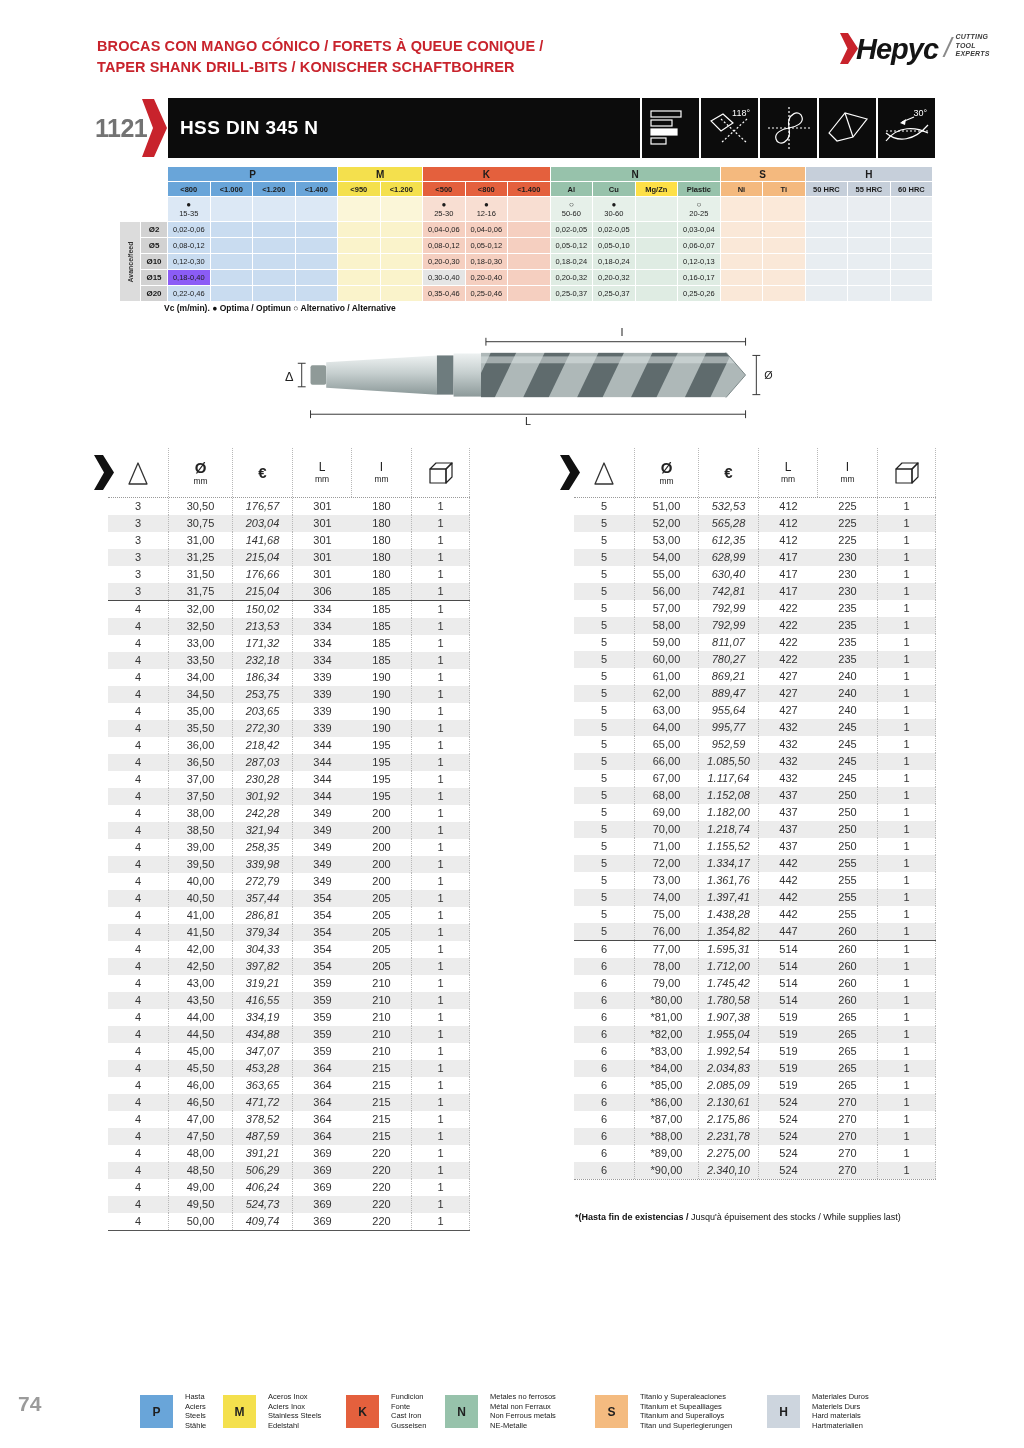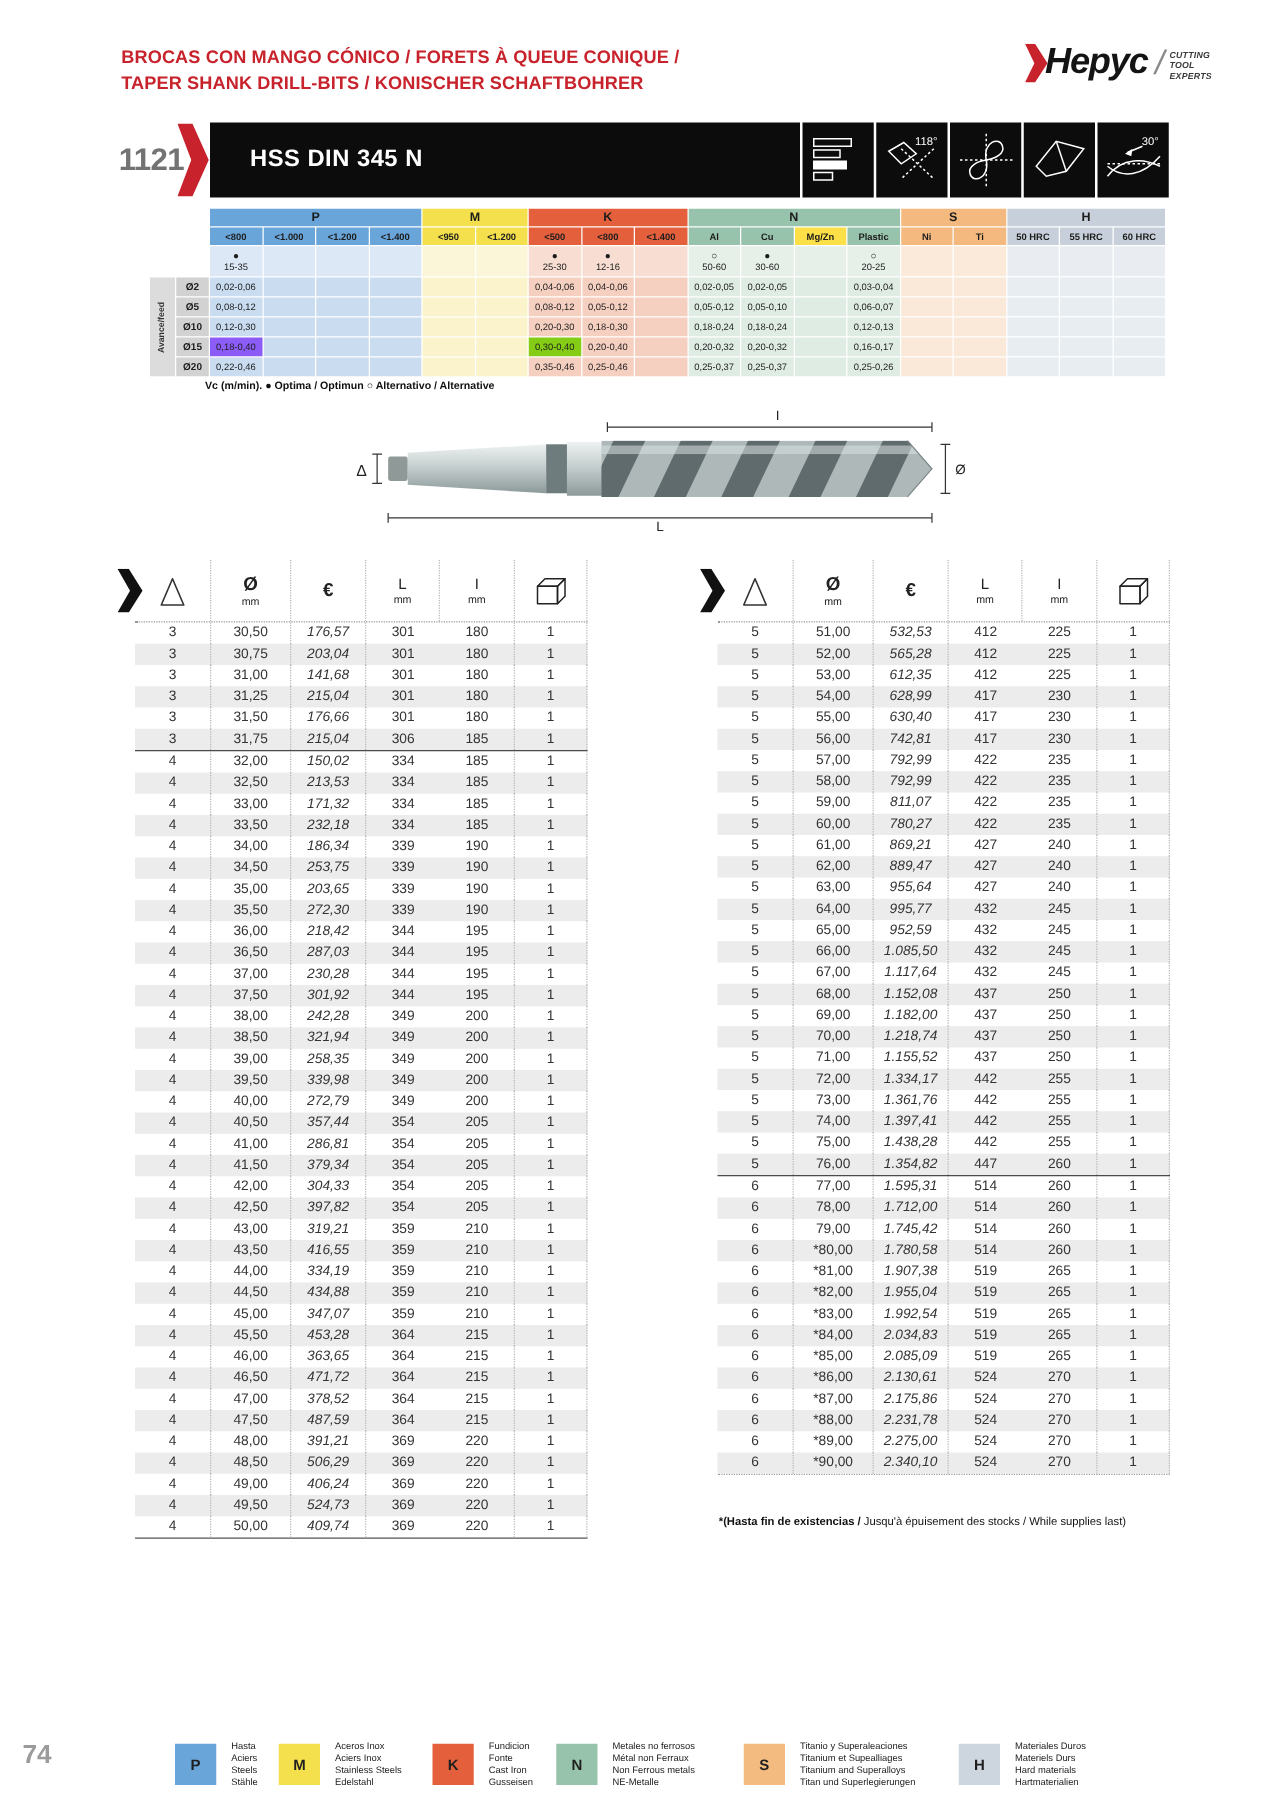--- a/index.html
+++ b/index.html
@@ -2,30 +2,30 @@
 <html><head>
 <meta charset="utf-8">
 <style>
   html,body{margin:0;padding:0;background:#fff;}
   .sheet{position:relative;width:1024px;height:1448px;background:#fff;overflow:hidden;
          font-family:"Liberation Sans",sans-serif;color:#1c1c1c;}
 
   
   .page-title{position:absolute;left:97px;top:36px;font-size:14.5px;font-weight:bold;
               color:#C8232C;line-height:21px;letter-spacing:.1px;}
-  .logo{position:absolute;left:820px;top:33px;display:flex;align-items:flex-end;}
+  .logo{position:absolute;left:840px;top:33px;display:flex;align-items:flex-start;}
   .logo .brand{font-size:29px;font-weight:bold;font-style:italic;color:#141414;letter-spacing:-1px;margin-left:-3px;}
   .logo .slash{font-size:27px;color:#8a8a8a;font-style:italic;margin:0 4px 0 6px;font-weight:300;}
   .logo .tagline{font-size:7px;font-weight:bold;font-style:italic;color:#3a3a3a;line-height:8.5px;letter-spacing:.2px;}
 
   
   .banner{position:absolute;left:95px;top:98px;right:89px;height:60px;display:flex;align-items:stretch;}
   .banner .code{font-size:25px;font-weight:bold;color:#737373;align-self:center;width:47px;letter-spacing:-.5px;}
   .banner .bchev{flex:0 0 auto;}
-  .banner .bar{flex:1;background:#0c0c0c;display:flex;align-items:center;padding-left:32px;}
+  .banner .bar{flex:1;background:#0c0c0c;display:flex;align-items:center;padding-left:12px;}
   .banner .bar span{color:#fff;font-size:19px;font-weight:bold;letter-spacing:.4px;}
   .bicons{display:flex;gap:2px;margin-left:2px;}
   .bicon{width:57px;height:60px;background:#0c0c0c;display:flex;align-items:center;justify-content:center;}
   .bicon svg{stroke:#fff;fill:none;stroke-width:1.2;}
   .bicon text{fill:#fff;stroke:none;font-family:"Liberation Sans",sans-serif;}
 
   
   table.cutting{position:absolute;left:119px;top:166px;width:814px;border-collapse:separate;
                 border-spacing:1px;table-layout:fixed;}
   table.cutting th,table.cutting td{padding:0;text-align:center;vertical-align:middle;color:#1c1c1c;overflow:hidden;}
@@ -293,21 +293,21 @@
           <td style="background:#E8EDF1"></td>
         </tr>
         <tr class="frow">
           <td class="dlabel">Ø15</td>
           <td style="background:#8b5cf6">0,18-0,40</td>
           <td style="background:#C9DCF0"></td>
           <td style="background:#C9DCF0"></td>
           <td style="background:#C9DCF0"></td>
           <td style="background:#FAF3CB"></td>
           <td style="background:#FAF3CB"></td>
-          <td style="background:#84cc16">0,30-0,40</td>
+          <td style="background:#e5e5e5">0,30-0,40</td>
           <td style="background:#F5CFC0">0,20-0,40</td>
           <td style="background:#F5CFC0"></td>
           <td style="background:#DFECE3">0,20-0,32</td>
           <td style="background:#DFECE3">0,20-0,32</td>
           <td style="background:#DFECE3"></td>
           <td style="background:#DFECE3">0,16-0,17</td>
           <td style="background:#FAE8D8"></td>
           <td style="background:#FAE8D8"></td>
           <td style="background:#E8EDF1"></td>
           <td style="background:#E8EDF1"></td>

